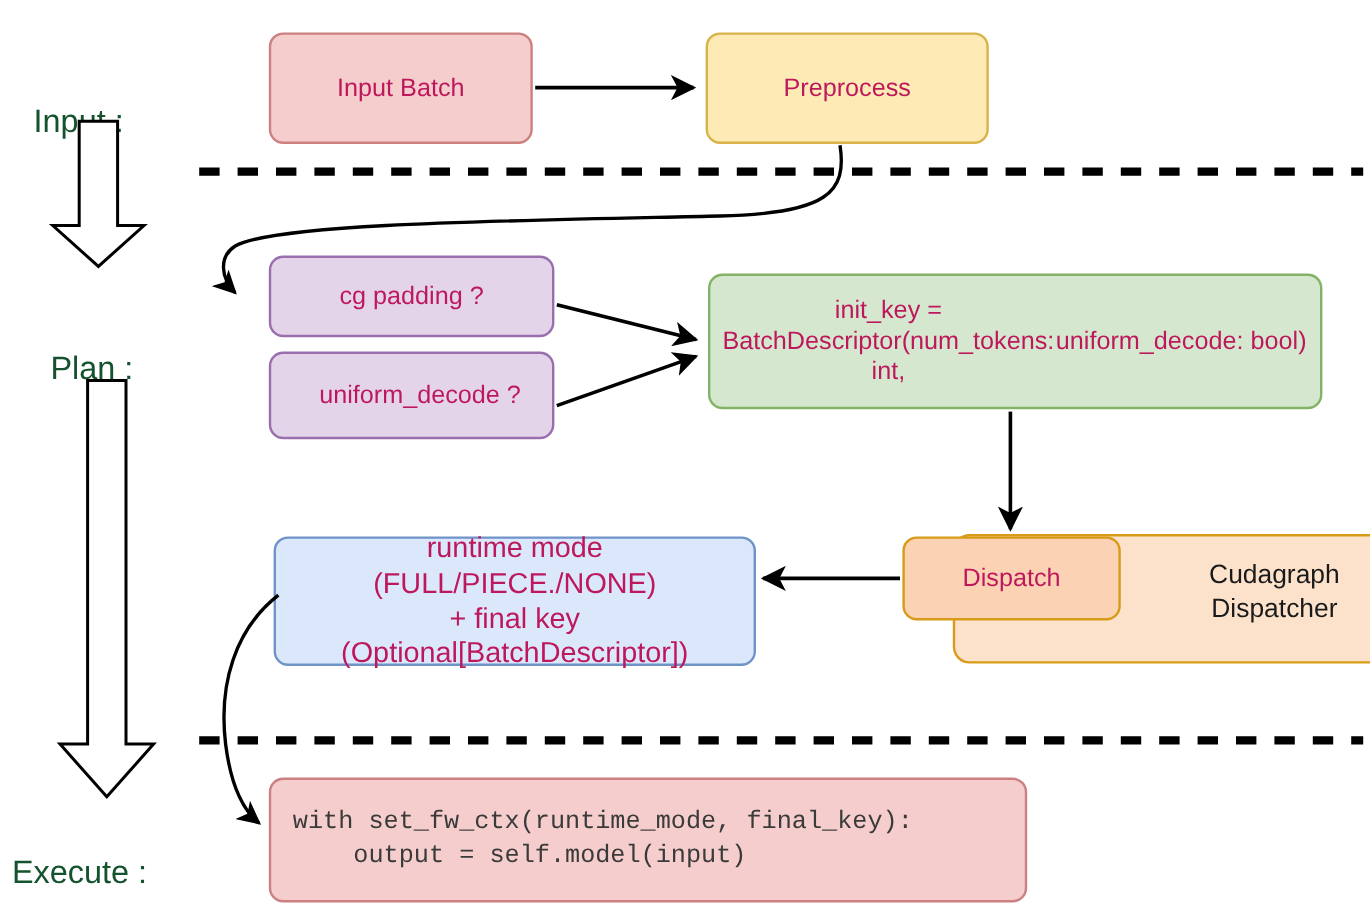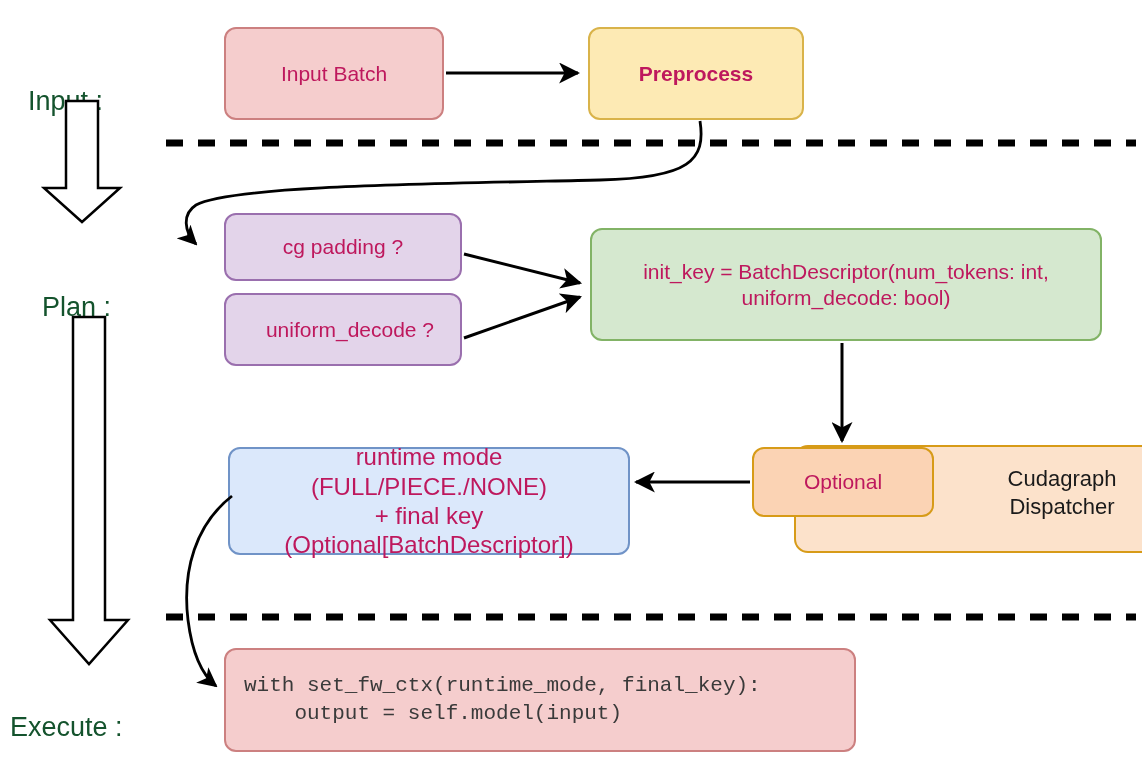--- a/index.html
+++ b/index.html
@@ -86,44 +86,44 @@
   <div class="stage-label" style="left:28px; top:42px;">Input :</div>
 
   <div class="stage-label" style="left:42px; top:248px;">Plan :</div>
 
   <div class="stage-label" style="left:10px; top:668px;">Execute :</div>
 
   <div class="node" style="left:224px; top:27px; width:220px; height:93px; background:#f5cdcd; border-color:#cc8080;">
     <span class="node-inner-label">Input Batch</span>
   </div>
 
-  <div class="node" style="left:588px; top:27px; width:216px; height:93px; background:#fdeab4; border-color:#d9b34a;font-weight:bold;">
+  <div class="node" style="left:588px; top:27px; width:236px; height:93px; background:#fdeab4; border-color:#d9b34a;">
     <span class="node-inner-label">Preprocess</span>
   </div>
 
   <div class="node" style="left:224px; top:213px; width:238px; height:68px; background:#e3d4ea; border-color:#9a6fae;">
     <span class="node-inner-label">cg padding ?</span>
   </div>
 
   <div class="node" style="left:224px; top:293px; width:238px; height:73px; background:#e3d4ea; border-color:#9a6fae;padding-left:24px;">
     <span class="node-inner-label">uniform_decode ?</span>
   </div>
 
-  <div class="node" style="left:590px; top:228px; width:512px; height:113px; background:#d5e8cf; border-color:#82b366; flex-direction:column; justify-content:center;">
+  <div class="node" style="left:590px; top:228px; width:512px; height:113px; background:#d5e8cf; border-color:#82b366; flex-direction:row; justify-content:center;">
     <span class="node-inner-label">init_key = BatchDescriptor(num_tokens: int,</span>
     <span class="node-inner-label">uniform_decode: bool)</span>
   </div>
 
   <div class="group-outer" style="left:794px; top:445px; width:418px; height:108px;">
     <div class="group-title" style="left:186px; top:18px; width:160px;">Cudagraph
 Dispatcher</div>
   </div>
 
   <div class="node" style="left:752px; top:447px; width:182px; height:70px; background:#fbd3b4; border-color:#d79b18; font-size:21px;">
-    <span class="node-inner-label">Optional</span>
+    <span class="node-inner-label">Dispatch</span>
   </div>
 
   <div class="node" style="left:228px; top:447px; width:402px; height:108px; background:#dbe8fb; border-color:#7093c7; flex-direction:column; justify-content:center; font-size:24px;">
     <span class="node-inner-label">runtime mode (FULL/PIECE./NONE)</span>
     <span class="node-inner-label">+ final key (Optional[BatchDescriptor])</span>
   </div>
 
   <div class="node node-code" style="left:224px; top:648px; width:632px; height:104px; background:#f5cdcd; border-color:#cc8080; flex-direction:column; justify-content:center; align-items:flex-start;">
     <span>with set_fw_ctx(runtime_mode, final_key):</span>
     <span>    output = self.model(input)</span>

